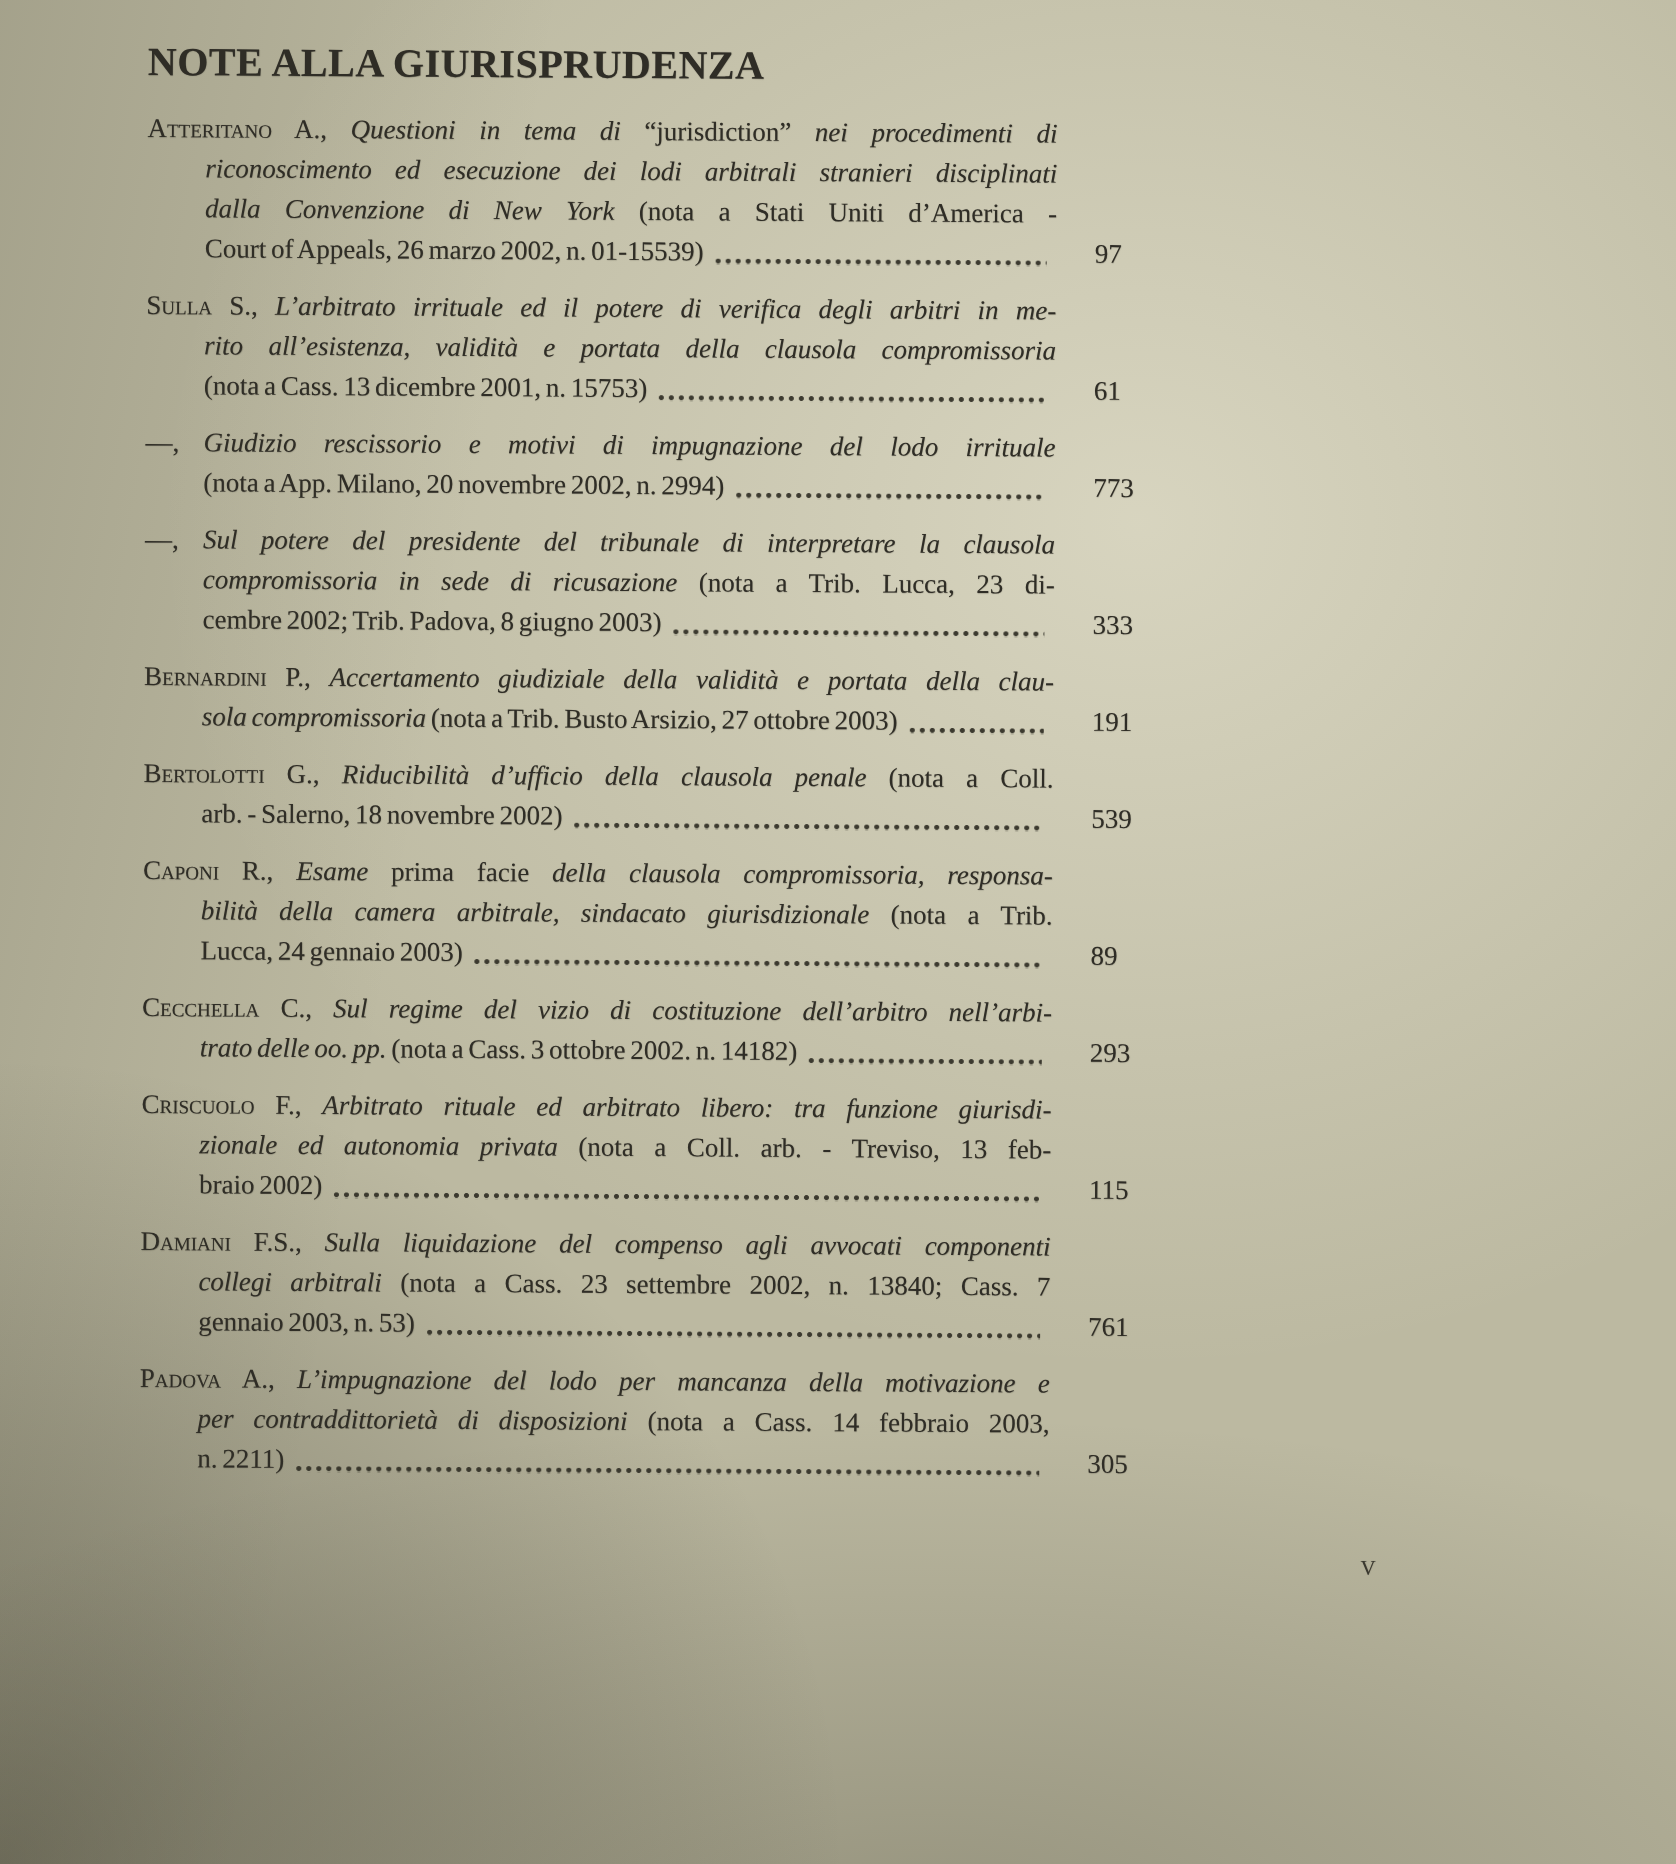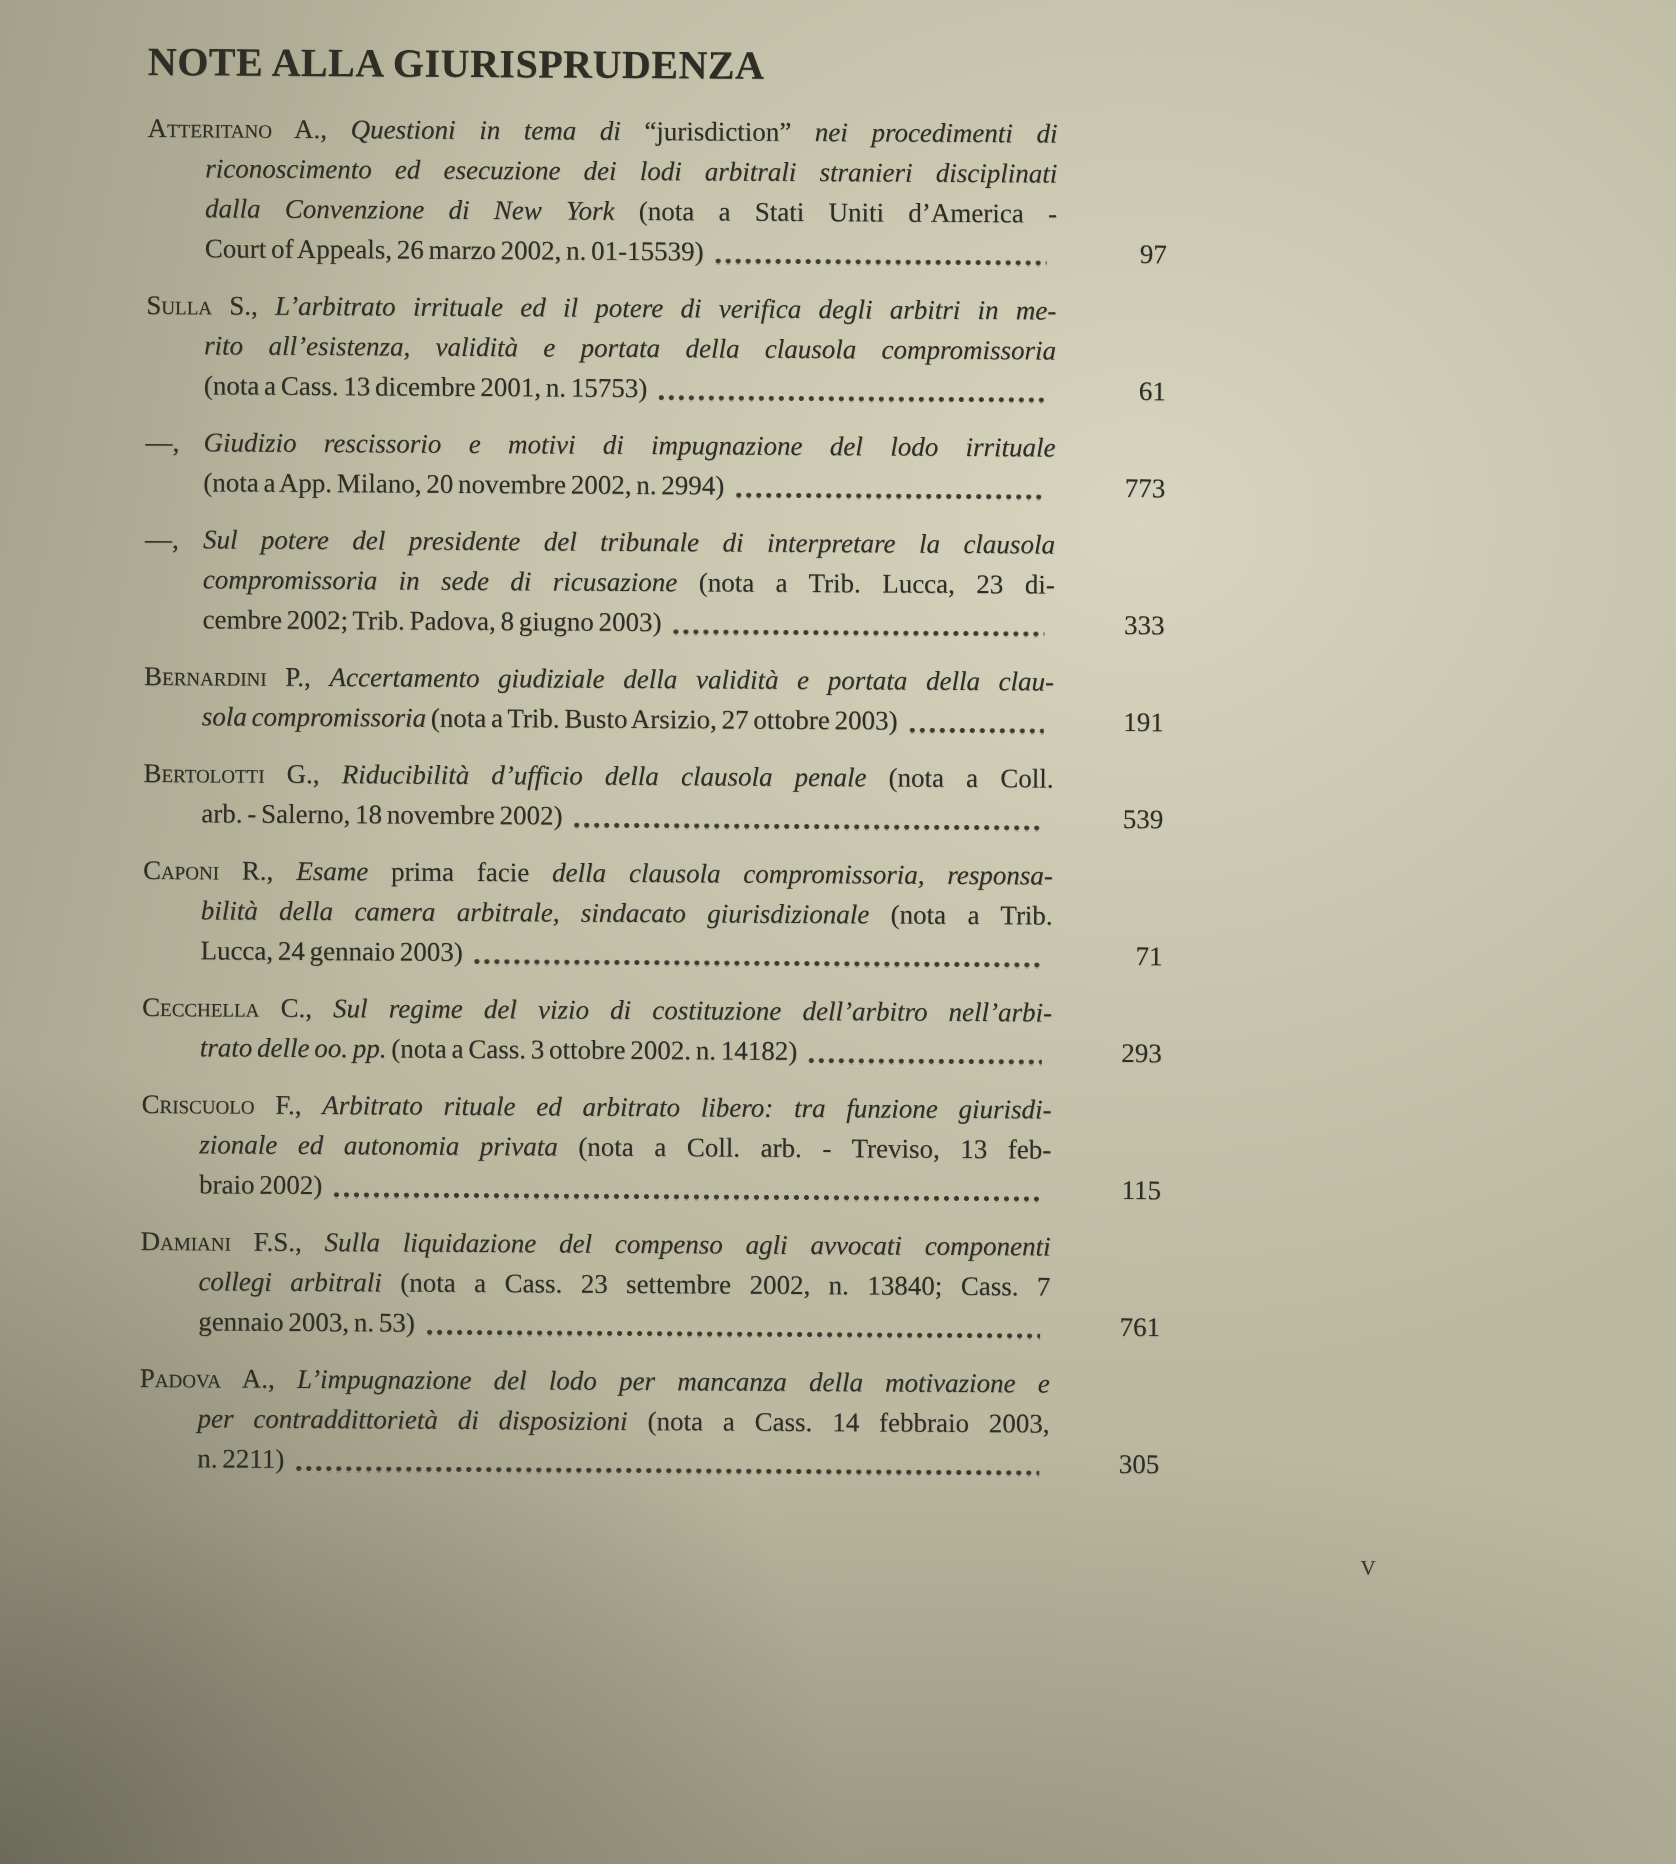--- a/index.html
+++ b/index.html
@@ -69,21 +69,21 @@
     align-self: stretch;
     margin: 0 48px 0 10px;
     background-image: radial-gradient(circle at 2.5px 2.5px, rgba(52,50,40,0.95) 2.1px, rgba(52,50,40,0) 2.9px);
     background-size: 10px 6px;
     background-repeat: repeat-x;
     background-position: 2px 27px;
   }
   .page-num {
     flex: 0 0 72px;
     width: 72px;
-    text-align: right;
+    text-align: left;
     white-space: nowrap;
   }
   .seg-smallcaps { font-variant: small-caps; }
   .seg-italic { font-style: italic; }
   .seg-roman { font-style: normal; }
   .seg-dash {
     display: inline-block;
     width: 58px;
     font-style: normal;
   }
@@ -156,21 +156,21 @@
           <span class="dots"></span>
           <span class="page-num">539</span>
         </div>
       </div>
       <div class="entry">
         <div class="line"><span class="seg-smallcaps">Caponi R., </span><span class="seg-italic">Esame </span><span class="seg-roman">prima facie </span><span class="seg-italic">della clausola compromissoria, responsa-</span></div>
         <div class="line indent"><span class="seg-italic">bilità della camera arbitrale, sindacato giurisdizionale </span><span class="seg-roman">(nota a Trib.</span></div>
         <div class="line indent leader-line">
           <span class="line-text"><span class="seg-roman">Lucca, 24 gennaio 2003)</span></span>
           <span class="dots"></span>
-          <span class="page-num">71</span>
+          <span class="page-num">89</span>
         </div>
       </div>
       <div class="entry">
         <div class="line"><span class="seg-smallcaps">Cecchella C., </span><span class="seg-italic">Sul regime del vizio di costituzione dell’arbitro nell’arbi-</span></div>
         <div class="line indent leader-line">
           <span class="line-text"><span class="seg-italic">trato delle oo. pp. </span><span class="seg-roman">(nota a Cass. 3 ottobre 2002. n. 14182)</span></span>
           <span class="dots"></span>
           <span class="page-num">293</span>
         </div>
       </div>

